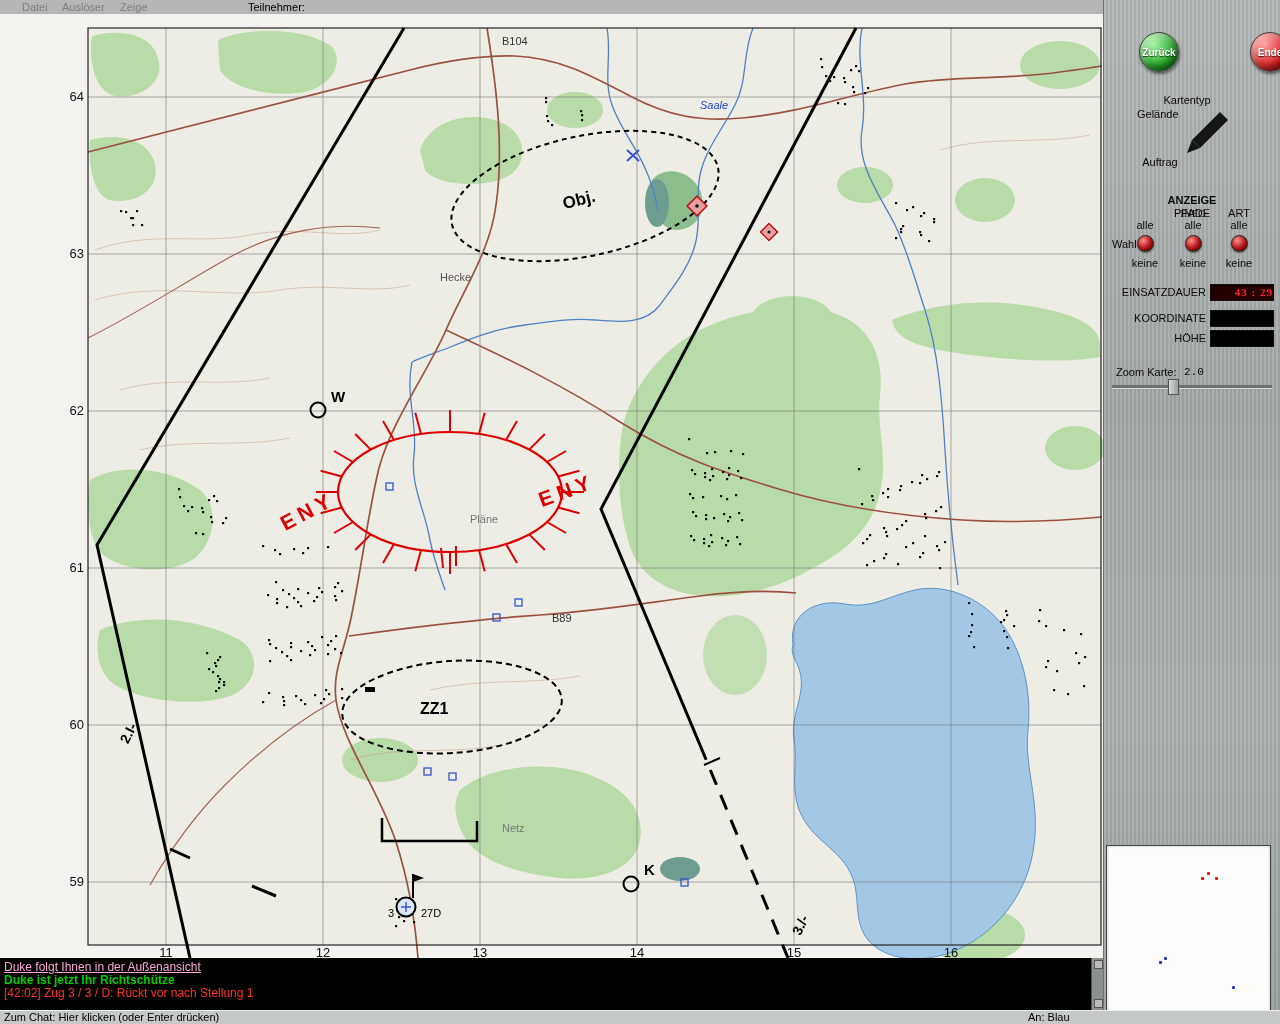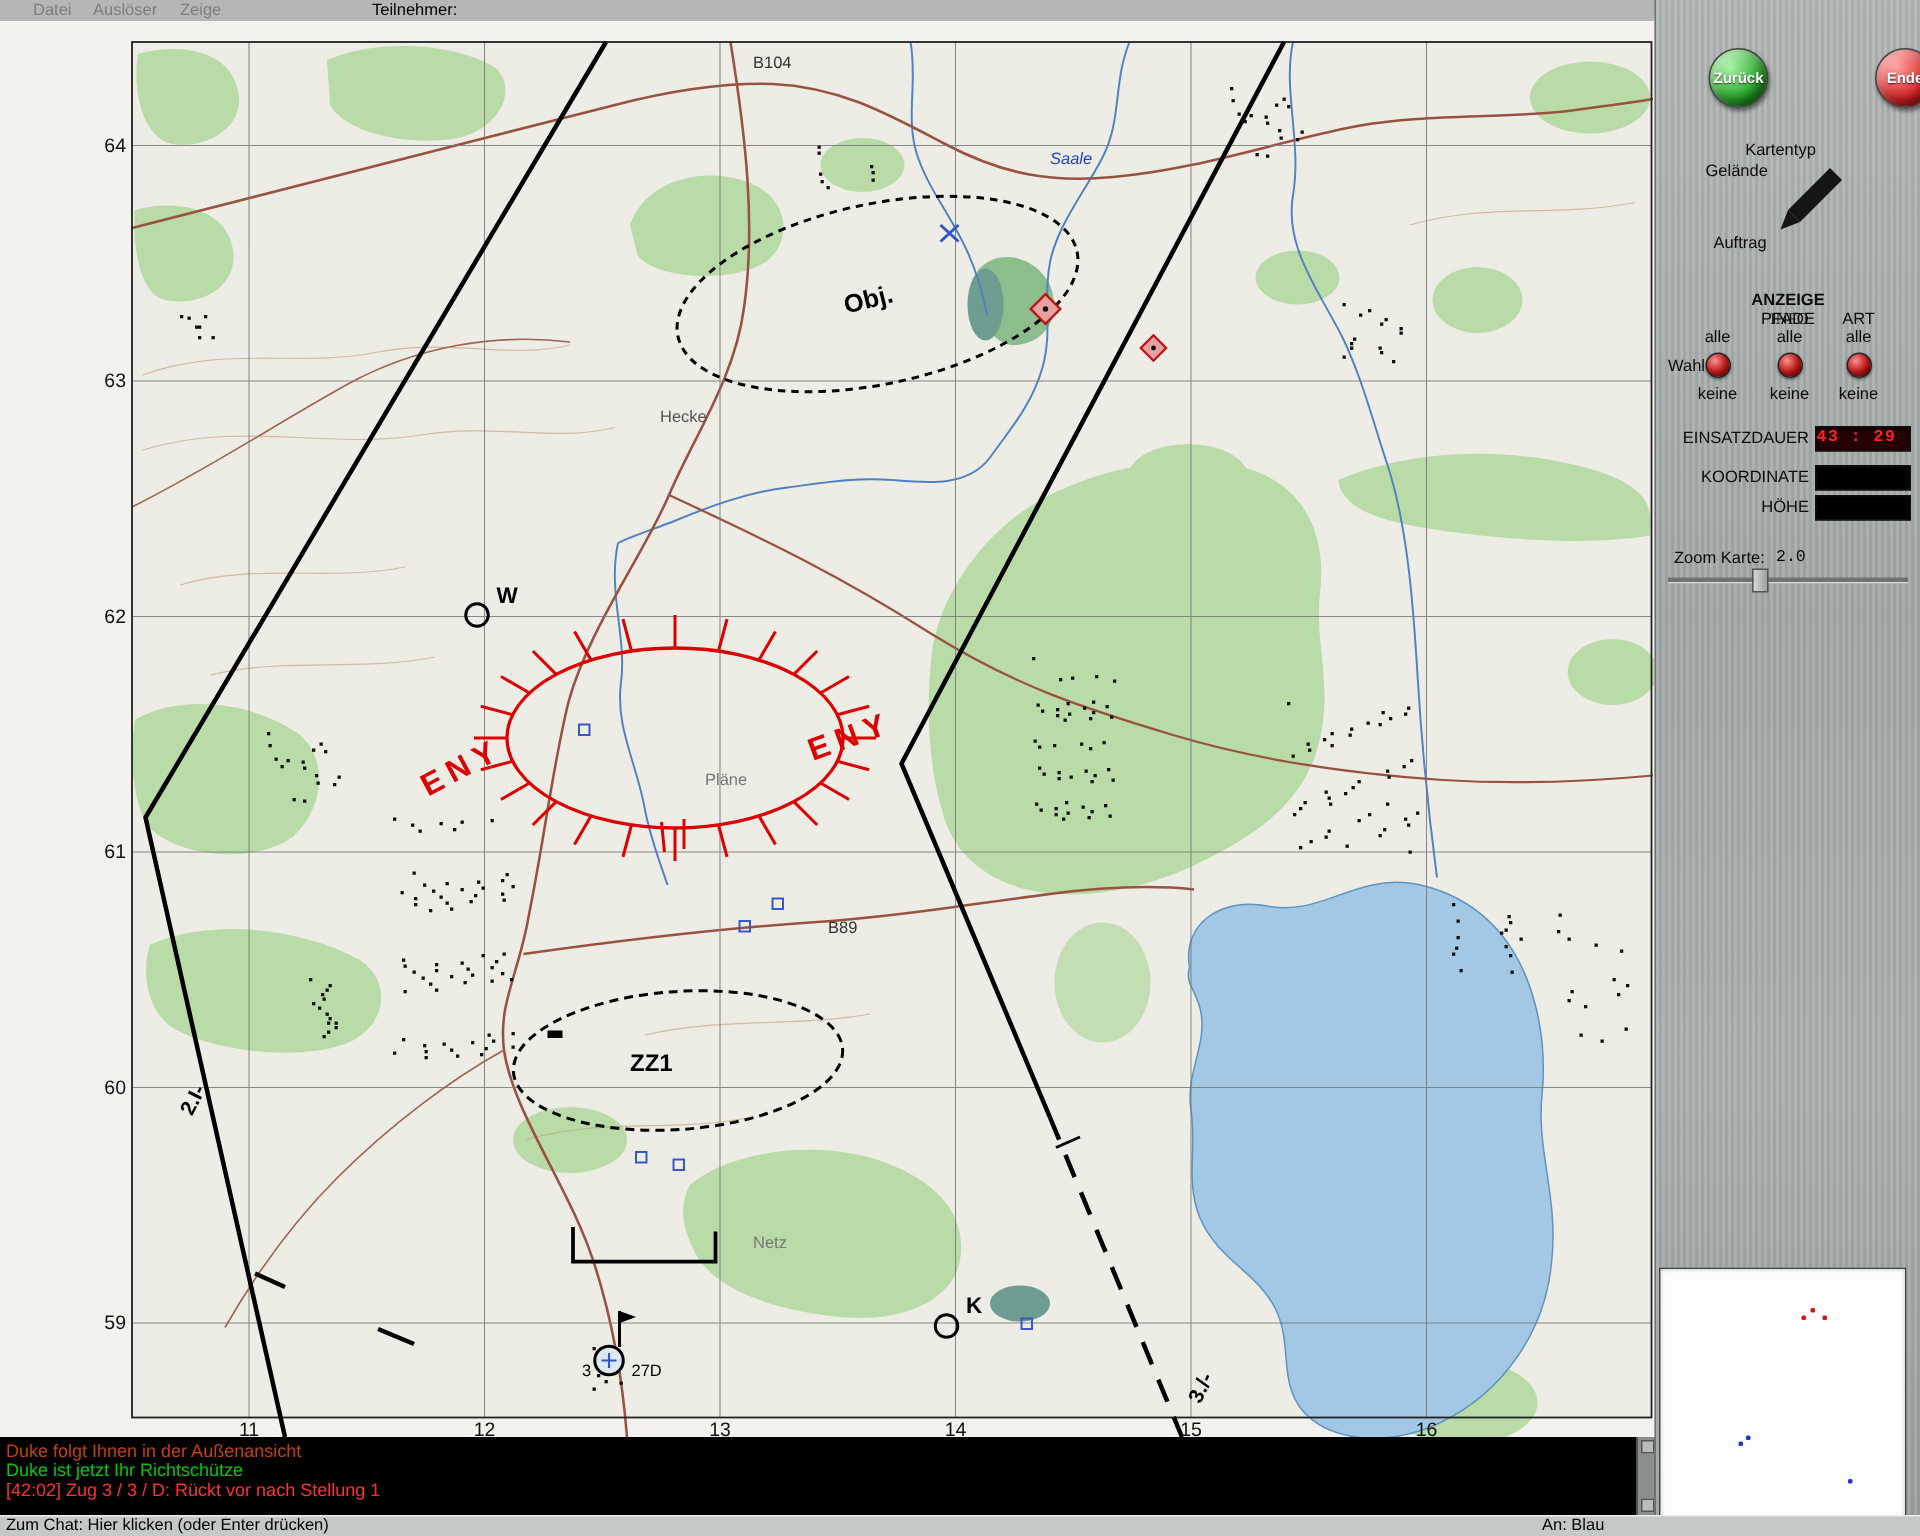--- a/index.html
+++ b/index.html
@@ -26,22 +26,22 @@
   .btn-green{background:radial-gradient(circle at 35% 30%,#a6f3a6,#28a828 60%,#0b660b);}
   .btn-red{background:radial-gradient(circle at 35% 30%,#ffa0a0,#d82424 60%,#7e0000);}
   .plabel{position:absolute;font-size:11px;color:#0a0a0a;white-space:nowrap;}
   .pcenter{text-align:center;}
   .pright{text-align:right;}
   .knob{position:absolute;width:15px;height:15px;border-radius:50%;cursor:pointer;
         background:radial-gradient(circle at 35% 30%,#ff9090,#b01212 55%,#2e0000);
         border:1px solid #222;box-shadow:0 1px 2px rgba(0,0,0,.5);}
   .led-box{position:absolute;width:62px;height:15px;background:#250000;border:1px solid #111;
         box-shadow:inset 0 1px 2px rgba(0,0,0,.9);
-        color:#ff2222;font-family:Liberation Mono, monospace;font-size:11px;font-weight:bold;
-        text-align:left;line-height:15px;letter-spacing:1px;}
+        color:#ff2222;font-family:Liberation Serif, serif;font-size:11px;font-weight:bold;
+        text-align:right;line-height:15px;letter-spacing:1px;}
   .black-box{position:absolute;width:62px;height:15px;background:#000;border:1px solid #111;
         box-shadow:inset 0 1px 2px rgba(0,0,0,.9);}
   #zoom-track{position:absolute;left:8px;top:385px;width:160px;height:3px;background:#6e7473;
         border-bottom:1px solid #d8dcdb;}
   #zoom-thumb{position:absolute;left:64px;top:379px;width:9px;height:14px;cursor:pointer;
         background:linear-gradient(90deg,#d6dad9,#9ba1a0);border:1px solid #555;}
   #minimap{position:absolute;left:2px;top:845px;width:163px;height:166px;background:#fdfdfb;
         border:1px solid #444;box-shadow:inset 0 0 3px rgba(0,0,0,.25);}
   .mm-dot{position:absolute;width:3px;height:3px;border-radius:1px;}
   
@@ -570,22 +570,22 @@
       <div class="mm-dot" style="left:100px;top:26px;background:#dd1111;"></div>
       <div class="mm-dot" style="left:108px;top:31px;background:#dd1111;"></div>
       <div class="mm-dot" style="left:94px;top:31px;background:#dd1111;"></div>
       <div class="mm-dot" style="left:52px;top:115px;background:#2233cc;"></div>
       <div class="mm-dot" style="left:57px;top:111px;background:#2233cc;"></div>
       <div class="mm-dot" style="left:125px;top:140px;background:#2233cc;"></div>
     </div>
   </div>
 
   <div id="chat">
-    <div class="chat-line" style="color: #c2410c;">Duke folgt Ihnen in der Außenansicht</div>
-    <div class="chat-line" style="color: rgb(0, 204, 0);">Duke ist jetzt Ihr Richtschütze</div>
+    <div class="chat-line" style="color: #f9a8d4; text-decoration: underline;">Duke folgt Ihnen in der Außenansicht</div>
+    <div class="chat-line" style="color: rgb(0, 204, 0); font-weight: bold;">Duke ist jetzt Ihr Richtschütze</div>
     <div class="chat-line" style="color: rgb(255, 48, 48);">[42:02] Zug 3 / 3 / D: Rückt vor nach Stellung 1</div>
     <div id="chat-scroll">
       <div class="nub" style="top:2px;"></div>
       <div class="nub" style="bottom:2px;"></div>
     </div>
   </div>
 
   <div id="statusbar">
     <span style="position:absolute;left:4px;">Zum Chat: Hier klicken (oder Enter drücken)</span>
     <span style="position:absolute;left:1028px;">An: Blau</span>

